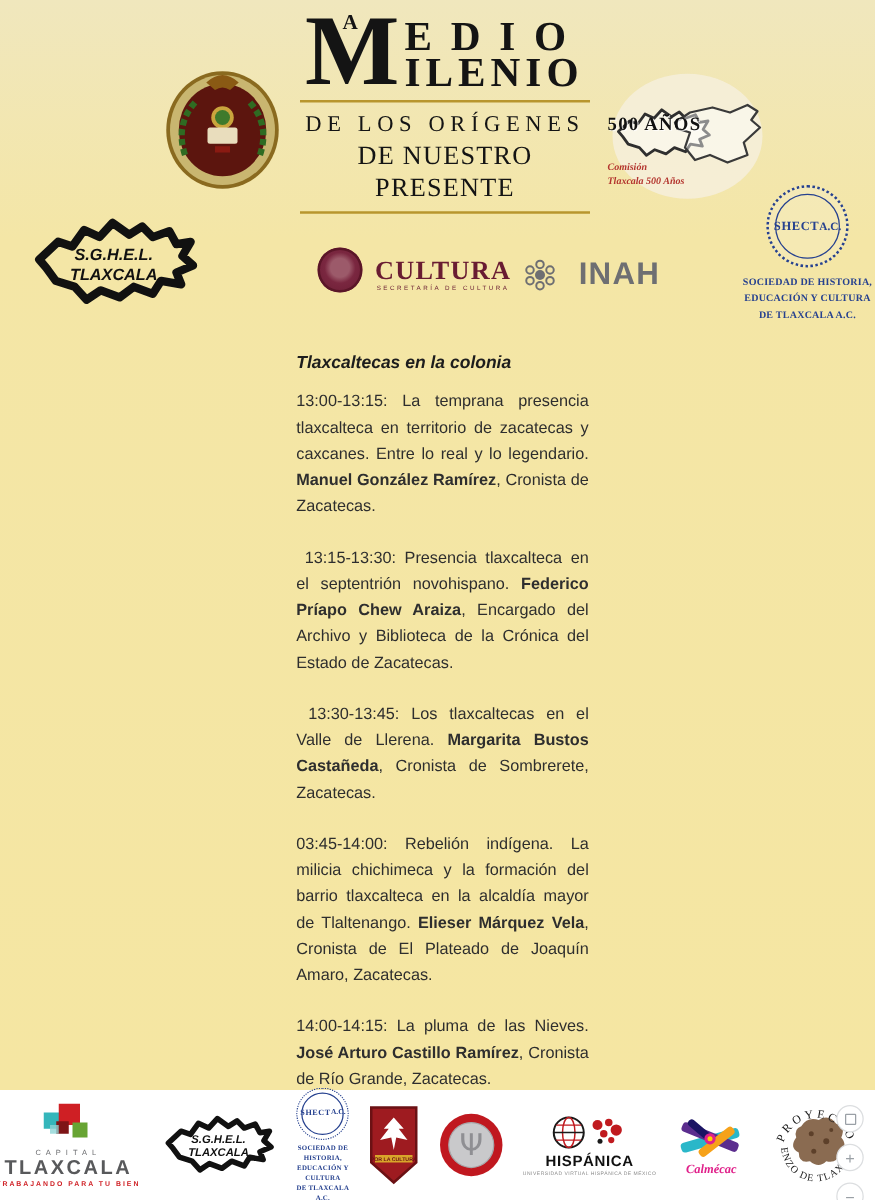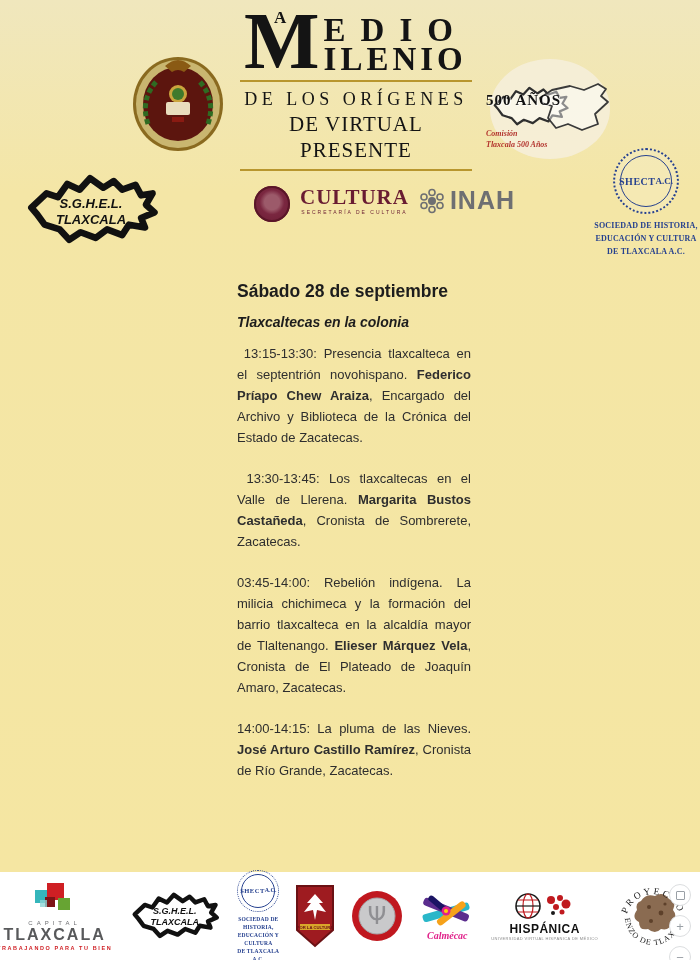--- a/index.html
+++ b/index.html
@@ -29,28 +29,28 @@
   .a500 svg{position:absolute;left:0;top:0;}
   .a500-title{position:absolute;left:0;top:36px;width:100%;font-family:"Liberation Serif",serif;
               font-weight:700;font-size:15px;color:#111;letter-spacing:1px;text-shadow:1px 1px 0 rgba(255,255,255,.7);}
   .a500-cap{position:absolute;left:0;top:72px;width:100%;color:#b3342e;font-family:"Liberation Serif",serif;
             font-style:italic;font-weight:700;font-size:8px;line-height:11px;white-space:pre-line;}
   .sghel{position:relative;font-style:italic;}
   .sghel .lbl{position:absolute;left:0;top:0;width:100%;height:100%;display:flex;flex-direction:column;
               align-items:center;justify-content:center;font-weight:700;color:#111;}
   .sghel-h{position:absolute;left:20px;top:164px;width:142px;height:92px;}
   .sghel-h .lbl{font-size:13px;line-height:16px;padding-top:2px;}
-  .gov{position:absolute;left:254px;top:186px;width:212px;height:48px;display:flex;align-items:flex-start;gap:10px;}
+  .gov{position:absolute;left:254px;top:186px;width:212px;height:48px;display:flex;align-items:flex-end;gap:10px;}
   .cult-seal{width:36px;height:36px;border-radius:50%;flex:0 0 auto;
              background:radial-gradient(circle at 50% 45%,#9c5a6a 0 28%,#7a2740 46%,#691c32 100%);
              box-shadow:inset 0 0 0 2px #5a1628;}
   .cult-text{display:flex;flex-direction:column;align-items:center;color:#691c32;}
   .cult-name{font-family:"Liberation Serif",serif;font-weight:700;font-size:21px;line-height:22px;letter-spacing:1px;}
   .cult-sub{font-size:5px;letter-spacing:2px;margin-top:1px;}
-  .inah{display:flex;align-items:center;gap:5px;color:#6e6f72;}
+  .inah{display:flex;align-items:center;gap:18px;color:#6e6f72;}
   .inah-name{font-weight:700;font-size:25px;letter-spacing:1px;}
   .shect{display:flex;flex-direction:column;align-items:center;}
   .shect-h{position:absolute;left:594px;top:148px;width:104px;}
   .shect-med{width:62px;height:62px;border-radius:50%;border:2px dotted #26418f;display:grid;place-items:center;background:rgba(255,255,255,.15);}
   .shect-med .inner{width:50px;height:50px;border-radius:50%;border:1.5px solid #26418f;display:flex;flex-direction:row;
                     align-items:center;justify-content:center;color:#26418f;font-family:"Liberation Serif",serif;font-weight:700;}
   .shect-m1{font-size:10px;line-height:11px;letter-spacing:.5px;}
   .shect-m2{font-size:9px;line-height:10px;}
   .shect-cap{margin-top:5px;font-family:"Liberation Serif",serif;font-weight:700;font-size:8px;line-height:13px;
              color:#26418f;text-align:center;white-space:pre-line;letter-spacing:.2px;}
@@ -117,21 +117,21 @@
       <div class="mm-lockup">
         <span class="mm-a">A</span>
         <span class="mm-M">M</span>
         <span class="mm-lines">
           <span class="mm-l1">EDIO</span>
           <span class="mm-l2">ILENIO</span>
         </span>
       </div>
       <div class="gold-rule"></div>
       <div class="mm-sub1">DE LOS ORÍGENES</div>
-      <div class="mm-sub2">DE VIRTUAL PRESENTE</div>
+      <div class="mm-sub2">DE NUESTRO PRESENTE</div>
       <div class="gold-rule"></div>
     </div>
 
     <div class="a500">
       <div class="circ">
         <svg width="128" height="106" viewBox="0 0 128 106">
           <ellipse cx="64" cy="53" rx="60" ry="50" fill="#f6efdc" opacity="0.85"></ellipse>
           <use href="#tlxpath" transform="translate(2,24) scale(0.56)" stroke="#2f2f2f" stroke-width="4" fill="rgba(255,255,255,0.45)" stroke-linejoin="round"></use>
           <g transform="translate(54,20)">
             <path d="M0,22 L12,14 L30,10 L44,14 L58,8 L66,13 L61,20 L68,26 L55,38 L58,48 L42,54 L28,48 L16,52 L8,42 L12,30 L2,27 Z" stroke="#3a3a3a" stroke-width="1.8" fill="rgba(255,255,255,0.45)" stroke-linejoin="round"></path>
@@ -182,23 +182,23 @@
             <path d="M1,7 Q5,1 9,6 T17,4" stroke="#26418f" stroke-width="1.4" fill="none"></path>
           </svg>
         </div>
       </div>
       <div class="shect-cap">SOCIEDAD DE HISTORIA,
 EDUCACIÓN Y CULTURA
 DE TLAXCALA A.C.</div>
     </div>
 
     <div class="content">
-      <h1 class="date-title">Sábado 28 de septiembre</h1>
       <p class="section-title">Tlaxcaltecas en la colonia</p>
       <div>
+          <p class="sched-item"><span>13:00-13:15: La temprana presencia tlaxcalteca en territorio de zacatecas y caxcanes. Entre lo real y lo legendario. </span><span class="bold">Manuel González Ramírez</span><span>, Cronista de Zacatecas.</span></p>
           <p class="sched-item"><span>&nbsp;13:15-13:30: Presencia tlaxcalteca en el septentrión novohispano. </span><span class="bold">Federico Príapo Chew Araiza</span><span>, Encargado del Archivo y Biblioteca de la Crónica del Estado de Zacatecas.</span></p>
           <p class="sched-item"><span>&nbsp;13:30-13:45: Los tlaxcaltecas en el Valle de Llerena. </span><span class="bold">Margarita Bustos Castañeda</span><span>, Cronista de Sombrerete, Zacatecas.</span></p>
           <p class="sched-item"><span>03:45-14:00: Rebelión indígena. La milicia chichimeca y la formación del barrio tlaxcalteca en la alcaldía mayor de Tlaltenango. </span><span class="bold">Elieser Márquez Vela</span><span>, Cronista de El Plateado de Joaquín Amaro, Zacatecas.</span></p>
           <p class="sched-item"><span>14:00-14:15: La pluma de las Nieves. </span><span class="bold">José Arturo Castillo Ramírez</span><span>, Cronista de Río Grande, Zacatecas.</span></p>
         </div>
     </div>
   </div>
 
   <div class="footer-strip">
 
@@ -245,50 +245,50 @@
         <text x="21" y="44.6" font-size="4.2" font-weight="bold" fill="#6b1114" text-anchor="middle">POR LA CULTURA</text>
       </svg>
     </div>
 
     <div class="flogo">
       <svg width="52" height="52" viewBox="0 0 52 52">
         <circle cx="26" cy="26" r="25" fill="#c0181f"></circle>
         <circle cx="26" cy="26" r="18" fill="#c9c9cb" stroke="#a7a7aa" stroke-width="1"></circle>
         <text x="26" y="34" font-size="24" fill="#8f8f93" text-anchor="middle" font-family="DejaVu Sans, sans-serif">Ψ</text>
       </svg>
-    </div>
-
-    <div class="flogo">
-      <svg width="58" height="38" viewBox="0 0 58 38">
-        <rect x="4" y="16" width="48" height="8" rx="3" fill="#2ab7c9" transform="rotate(-16 29 20)"></rect>
-        <rect x="4" y="14" width="48" height="8" rx="3" fill="#5b2d8e" transform="rotate(22 29 18)"></rect>
-        <rect x="16" y="18" width="34" height="7" rx="3" fill="#f6a21a" transform="rotate(-38 33 21)"></rect>
-        <rect x="8" y="10" width="26" height="6" rx="3" fill="#1b1464" transform="rotate(40 21 13)"></rect>
-        <circle cx="28" cy="19" r="4.5" fill="#e0218a"></circle>
-        <circle cx="28" cy="19" r="2" fill="#ffd200"></circle>
-      </svg>
-      <span class="calm-name">Calmécac</span>
     </div>
 
     <div class="flogo">
       <svg width="64" height="30" viewBox="0 0 64 30">
         <circle cx="15" cy="15" r="12" fill="#fff" stroke="#1a1a1a" stroke-width="1.6"></circle>
         <ellipse cx="15" cy="15" rx="5" ry="12" fill="none" stroke="#c01a1f" stroke-width="1.2"></ellipse>
         <line x1="3" y1="15" x2="27" y2="15" stroke="#1a1a1a" stroke-width="1.2"></line>
         <line x1="5" y1="9" x2="25" y2="9" stroke="#c01a1f" stroke-width="1"></line>
         <line x1="5" y1="21" x2="25" y2="21" stroke="#c01a1f" stroke-width="1"></line>
         <circle cx="38" cy="9" r="4" fill="#c01a1f"></circle>
         <circle cx="47" cy="7" r="3" fill="#c01a1f"></circle>
         <circle cx="53" cy="13" r="4.5" fill="#c01a1f"></circle>
         <circle cx="43" cy="16" r="3" fill="#c01a1f"></circle>
         <circle cx="49" cy="21" r="2.5" fill="#c01a1f"></circle>
         <circle cx="40" cy="22" r="2" fill="#1a1a1a"></circle>
       </svg>
       <span class="hisp-name">HISPÁNICA</span>
       <span class="hisp-sub">UNIVERSIDAD VIRTUAL HISPÁNICA DE MÉXICO</span>
+    </div>
+
+    <div class="flogo">
+      <svg width="58" height="38" viewBox="0 0 58 38">
+        <rect x="4" y="16" width="48" height="8" rx="3" fill="#2ab7c9" transform="rotate(-16 29 20)"></rect>
+        <rect x="4" y="14" width="48" height="8" rx="3" fill="#5b2d8e" transform="rotate(22 29 18)"></rect>
+        <rect x="16" y="18" width="34" height="7" rx="3" fill="#f6a21a" transform="rotate(-38 33 21)"></rect>
+        <rect x="8" y="10" width="26" height="6" rx="3" fill="#1b1464" transform="rotate(40 21 13)"></rect>
+        <circle cx="28" cy="19" r="4.5" fill="#e0218a"></circle>
+        <circle cx="28" cy="19" r="2" fill="#ffd200"></circle>
+      </svg>
+      <span class="calm-name">Calmécac</span>
     </div>
 
     <div class="flogo">
       <svg width="80" height="78" viewBox="0 0 80 78">
         <defs>
           <path id="arcTop" d="M14,37 A27,27 0 0 1 66,37"></path>
           <path id="arcBot" d="M12,40 A28,28 0 0 0 68,40"></path>
         </defs>
         <path d="M28,24 Q33,16 42,19 Q50,14 56,22 Q64,24 60,33 Q66,40 58,46 Q57,54 48,52 Q42,58 35,52 Q26,54 26,45 Q18,41 24,33 Q22,26 28,24 Z" fill="#7d5b3e" opacity="0.9"></path>
         <circle cx="36" cy="30" r="2" fill="#5d402a"></circle>

